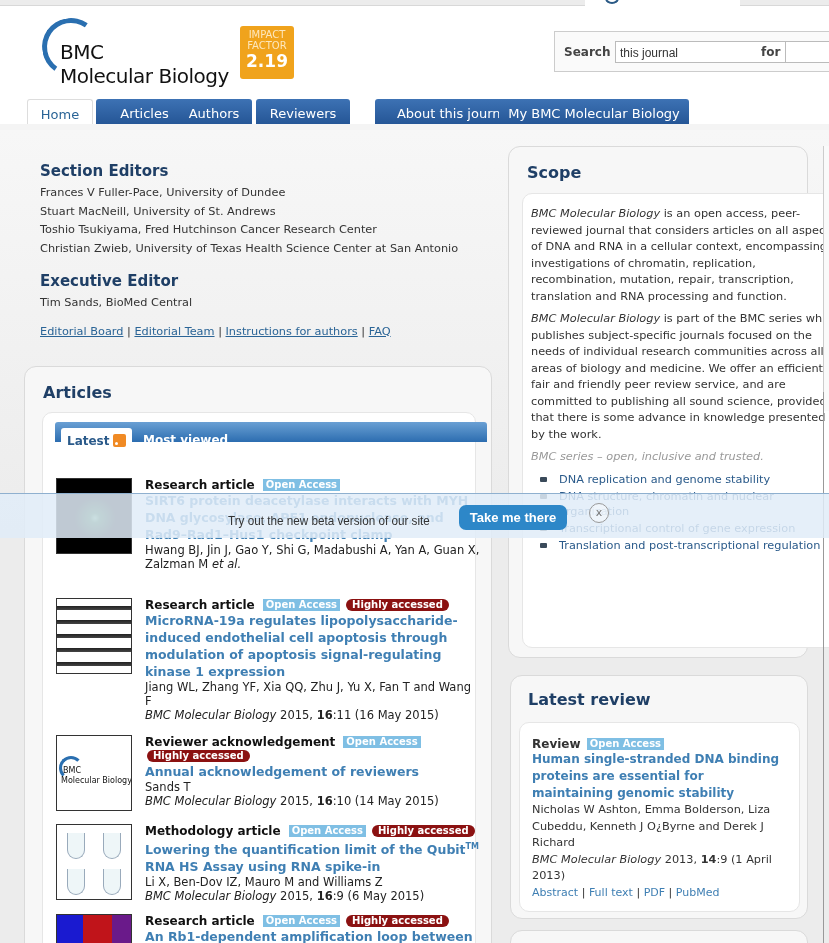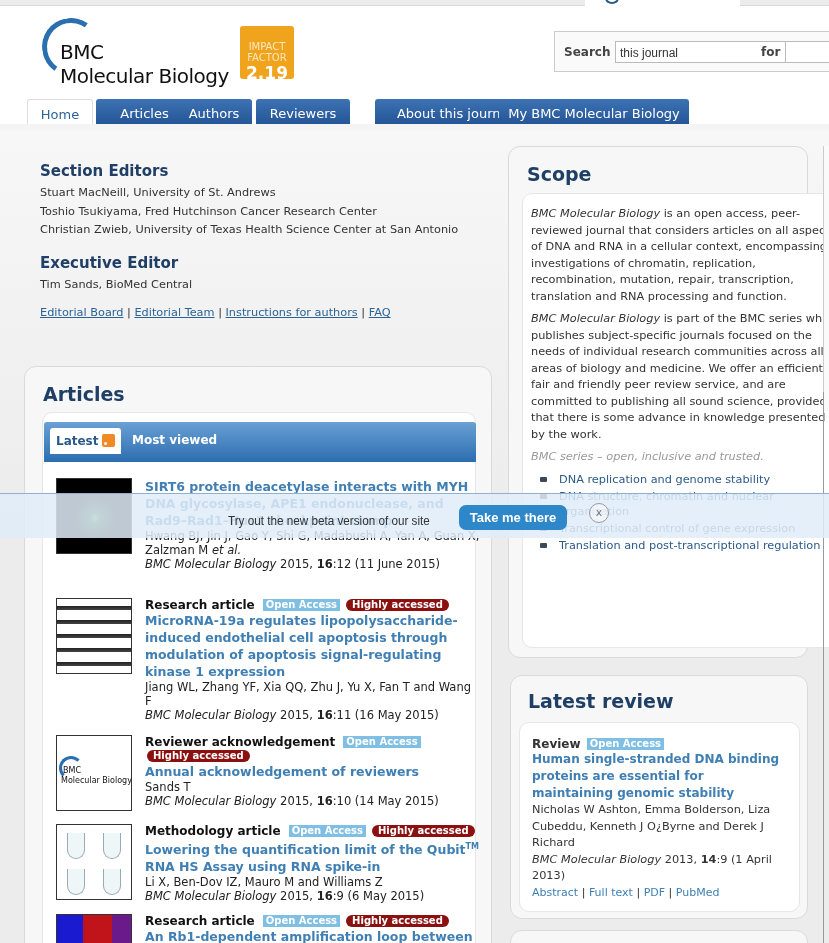--- a/index.html
+++ b/index.html
@@ -17,21 +17,21 @@
   .topstrip .gap { position: absolute; left: 585px; top: 0; width: 155px; height: 6px; background: #fff; }
   .topstrip .gap .ring { position: absolute; left: 20px; top: -8px; width: 14px; height: 12px; border: 2px solid #2b5a86; border-radius: 50%; border-top-color: transparent; }
 
   
   .header { position: absolute; left: 0; top: 6px; width: 829px; height: 124px; background: #fff; }
   .logo { position: absolute; left: 40px; top: 10px; width: 200px; height: 80px; }
   .logo .arc { position: absolute; left: 2px; top: 2px; width: 58px; height: 58px; border-radius: 50%; border: 5px solid #2a6fb0; border-right-color: transparent; border-bottom-color: transparent; transform: rotate(-10deg); }
   .logo .l1 { position: absolute; left: 20px; top: 24px; font-size: 20px; color: #111; font-family: "DejaVu Sans", sans-serif; letter-spacing: -0.5px; }
   .logo .l2 { position: absolute; left: 20px; top: 48px; font-size: 20px; color: #111; white-space: nowrap; font-family: "DejaVu Sans", sans-serif; letter-spacing: -0.5px; }
   .impact { position: absolute; left: 240px; top: 20px; width: 54px; height: 53px; background: #f0a31c; border-radius: 3px; color: #fff; text-align: center; }
-  .impact .lbl { font-size: 10px; line-height: 11px; padding-top: 15px; color: #fde7bd; }
+  .impact .lbl { font-size: 10px; line-height: 11px; padding-top: 3px; color: #fde7bd; }
   .impact .val { font-size: 17px; font-weight: bold; line-height: 20px; }
 
   .search { position: absolute; left: 554px; top: 25px; width: 290px; height: 41px; border: 1px solid #ccc; background: #fafafa; }
   .search .lab { position: absolute; left: 9px; top: 13px; font-weight: bold; font-size: 12px; color: #444; }
   .search .sel { position: absolute; left: 60px; top: 9px; width: 196px; height: 22px; border: 1px solid #bbb; background: #fff; }
   .search .sel span { position: absolute; left: 4px; top: 4px; font-family: "Liberation Sans", sans-serif; font-size: 12px; color: #333; }
   .search .sel .arrow { position: absolute; right: 0; top: 0; width: 17px; height: 20px; background: #e8e8e8; border-left: 1px solid #bbb; text-align: center; line-height: 18px; font-size: 10px; color: #555; left: auto; }
   .search .for { position: absolute; left: 206px; top: 13px; font-weight: bold; font-size: 12px; color: #444; }
   .search .inp { position: absolute; left: 230px; top: 9px; width: 60px; height: 22px; border: 1px solid #bbb; background: #fff; }
 
@@ -45,27 +45,27 @@
 
   .editors { position: absolute; left: 40px; top: 32px; width: 460px; }
   .h3 { font-size: 15px; font-weight: bold; color: #1f3f66; margin-bottom: 4px; }
   .editors .line { font-size: 11.3px; line-height: 18.5px; color: #333; }
   .exec { margin-top: 14px; }
   .links { margin-top: 12px; font-size: 11.3px; color: #333; }
   .links a { color: #2a6496; text-decoration: underline; margin-top: 8px; }
 
   .panel { position: absolute; background: #f7f7f7; border: 1px solid #dadada; border-radius: 12px; }
   .panel-inner { position: absolute; background: #fff; border: 1px solid #e6e6e6; border-radius: 10px; }
-  .ptitle { position: absolute; font-size: 19px; font-weight: bold; color: #1f3f66; }
+  .ptitle { position: absolute; font-size: 16px; font-weight: bold; color: #1f3f66; }
 
   
   .articles { left: 24px; top: 236px; width: 468px; height: 600px; }
   .articles .ptitle { left: 18px; top: 16px; }
   .articles .panel-inner { left: 17px; top: 45px; width: 434px; height: 580px; }
-  .atabs { position: absolute; left: 1px; top: 9px; width: 432px; height: 40px; background: linear-gradient(#6aa0d4, #2c6db0); border-radius: 3px 3px 0 0; text-decoration: underline; }
+  .atabs { position: absolute; left: 12px; top: 9px; width: 432px; height: 20px; background: linear-gradient(#6aa0d4, #2c6db0); border-radius: 3px 3px 0 0; text-decoration: underline; }
   .atab-latest { position: absolute; left: 6px; top: 6px; width: 71px; height: 26px; background: #fff; border-radius: 3px 3px 0 0; font-weight: bold; font-size: 12px; color: #2a5a8a; padding: 6px 0 0 6px; }
   .rss { display: inline-block; width: 13px; height: 13px; background: #f08a24; border-radius: 2px; vertical-align: -2px; margin-left: 3px; position: relative; }
   .rss::after { content: ""; position: absolute; left: 2px; bottom: 2px; width: 3px; height: 3px; background: #fff; border-radius: 50%; }
   .atab-most { position: absolute; left: 88px; top: 11px; font-weight: bold; font-size: 12px; color: #fff; }
 
   .art { position: absolute; left: 56px; width: 420px; }
   .thumb { position: absolute; left: 0; top: 0; width: 76px; height: 76px; border: 1px solid #333; overflow: hidden; }
   .abody { position: absolute; left: 89px; top: 0; width: 335px; }
   .atype { font-weight: bold; font-size: 12px; color: #111; }
   .badge-oa { display: inline-block; background: #7fbfe4; color: #fff; font-weight: bold; font-size: 10px; padding: 0 3px; line-height: 12px; margin-left: 8px; vertical-align: 1px; }
@@ -143,20 +143,21 @@
     <div class="tab" style="left:327px;width:159px;margin-left:21px;">About this journal</div>
     <div class="tab" style="left:472px;width:190px;">My BMC Molecular Biology</div>
   </div>
 </div>
 <div class="navline"></div>
 
 <div class="main">
 
   <div class="editors">
     <div class="h3">Section Editors</div>
+    <div class="line">Frances V Fuller-Pace, University of Dundee</div>
     <div class="line">Stuart MacNeill, University of St. Andrews</div>
     <div class="line">Toshio Tsukiyama, Fred Hutchinson Cancer Research Center</div>
     <div class="line">Christian Zwieb, University of Texas Health Science Center at San Antonio</div>
     <div class="h3 exec">Executive Editor</div>
     <div class="line">Tim Sands, BioMed Central</div>
     <div class="links">
       <a>Editorial Board</a>
       <span>|</span>
       <a>Editorial Team</a>
       <span>|</span>
@@ -174,23 +175,23 @@
         <div class="atab-most">Most viewed</div>
       </div>
     </div>
   </div>
 
   <div class="art" style="top:348px;">
     <div class="thumb" style="background:#000;">
       <div style="position:absolute;left:8px;top:14px;width:60px;height:50px;background:radial-gradient(circle at 50% 50%, #8fa 0, #283 12%, #000 55%);opacity:.6;"></div>
     </div>
     <div class="abody">
+      <div><span class="atype">Research article</span><span class="badge-oa">Open Access</span></div>
       <div class="atitle">SIRT6 protein deacetylase interacts with MYH DNA glycosylase, APE1 endonuclease, and Rad9–Rad1–Hus1 checkpoint clamp</div>
       <div class="aauth"><span>Hwang BJ, Jin J, Gao Y, Shi G, Madabushi A, Yan A, Guan X, Zalzman M</span> <i>et al.</i></div>
-      <div class="acite"><i>BMC Molecular Biology</i> <span>2015,</span> <b>16</b><span>:12 (11 June 2015)</span></div>
     </div>
   </div>
 
   <div class="art" style="top:468px;">
     <div class="thumb" style="background:repeating-linear-gradient(#fff 0,#fff 7px,#222 7px,#444 11px,#fff 11px,#fff 14px);"></div>
     <div class="abody">
       <div><span class="atype">Research article</span><span class="badge-oa">Open Access</span><span class="badge-ha">Highly accessed</span></div>
       <div class="atitle">MicroRNA-19a regulates lipopolysaccharide-induced endothelial cell apoptosis through modulation of apoptosis signal-regulating kinase 1 expression</div>
       <div class="aauth">Jiang WL, Zhang YF, Xia QQ, Zhu J, Yu X, Fan T and Wang F</div>
       <div class="acite"><i>BMC Molecular Biology</i> <span>2015,</span> <b>16</b><span>:11 (16 May 2015)</span></div>

